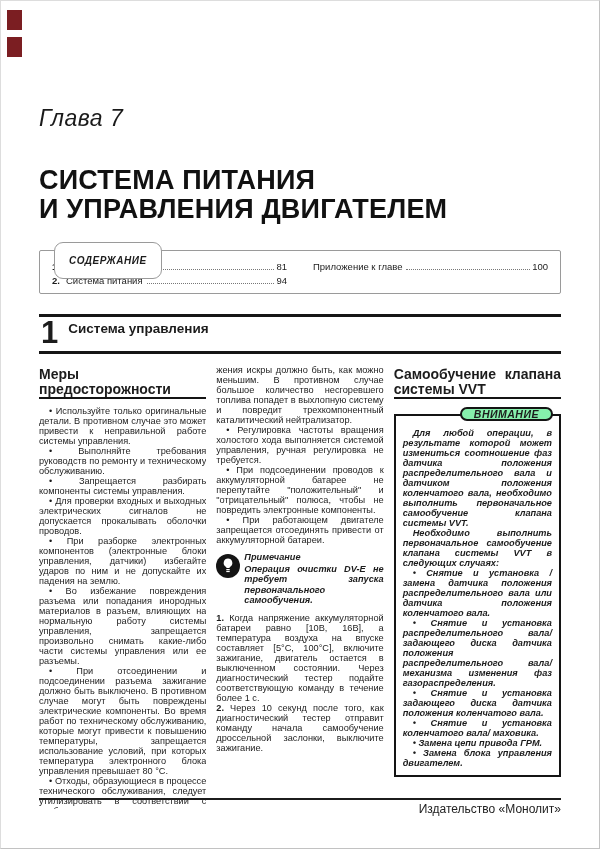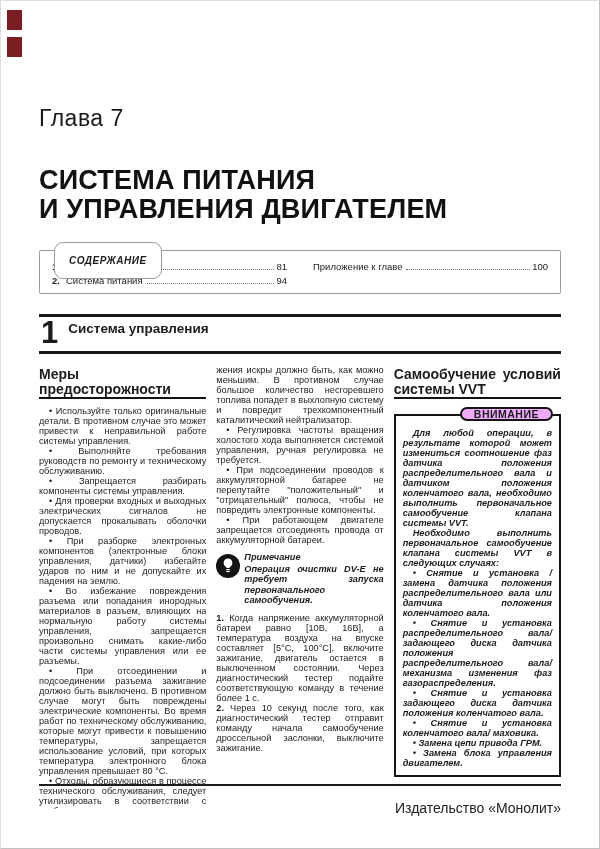--- a/index.html
+++ b/index.html
@@ -7,21 +7,21 @@
     width:600px;height:849px;position:relative;
     font-family:"Liberation Sans", sans-serif;color:#1c1c1c;
     -webkit-font-smoothing:antialiased;
   }
   .sheet{position:absolute;inset:0;border:1px solid #ddd;border-right-color:#c2c2c2;border-bottom-color:#c2c2c2;box-sizing:border-box;background:#fff;}
   .edge-tab{position:absolute;left:6px;width:15px;height:20px;background:#7b1e22;}
   .edge-tab.t1{top:9px;}
   .edge-tab.t2{top:36px;}
   .content{position:absolute;left:38px;right:38px;top:0;}
 
-  .chapter{margin-top:104px;font-size:23px;font-weight:400;color:#1a1a1a;letter-spacing:.5px;}
+  .chapter{margin-top:104px;font-size:23px;font-weight:400;color:#1a1a1a;letter-spacing:.5px;font-style:italic;}
   .title{margin-top:34px;font-size:27px;font-weight:900;line-height:1.08;letter-spacing:.2px;color:#111;}
 
   .toc-box{position:relative;margin-top:26px;border:1px solid #9a9a9a;border-radius:2px;padding:10px 12px 7px;box-sizing:border-box;}
   .toc-tab{position:absolute;top:-9px;left:14px;background:#fff;border:1px solid #9a9a9a;border-radius:9px;padding:12px 14px;font-size:10px;font-weight:700;font-style:italic;letter-spacing:.5px;}
   .toc-cols{display:flex;gap:26px;}
   .toc-col{flex:1;display:flex;flex-direction:column;gap:3px;}
   .toc-item{display:flex;align-items:flex-end;font-size:9.5px;line-height:11px;}
   .toc-num{font-weight:700;width:14px;flex:0 0 auto;}
   .toc-label{flex:0 0 auto;padding-right:2px;}
   .toc-dots{flex:1;border-bottom:1.5px dotted #777;margin:0 2px 2px 2px;min-width:8px;}
@@ -39,26 +39,26 @@
   .col-heading{font-size:14px;line-height:15px;font-weight:800;border-bottom:2.5px solid #141414;margin:2px 0 7px;}
   .col-heading2{font-size:14px;line-height:15.5px;font-weight:800;margin:10px 0 5px;}
   .note{display:flex;gap:4px;margin:7px 0 7px;font-style:italic;font-weight:bold;}
   .note-icon{flex:0 0 auto;width:24px;height:24px;margin-top:2px;}
   .note-body{font-size:9.2px;line-height:10.5px;text-align:justify;}
   .note-label{font-style:italic;margin-bottom:1px;}
   .step{margin:0;}
   .step .num{font-weight:800;}
 
   .warning-box{position:relative;border:2px solid #141414;margin-top:15px;padding:12px 7px 7px;box-sizing:border-box;}
-  .warning-tab{position:absolute;top:-9px;right:6px;background:#f0abfc;border:2px solid #141414;border-radius:9px;padding:0 12px;font-size:10.5px;font-weight:800;letter-spacing:.5px;}
+  .warning-tab{position:absolute;top:-9px;right:6px;background:#86efac;border:2px solid #141414;border-radius:9px;padding:0 12px;font-size:10.5px;font-weight:800;font-style:italic;letter-spacing:.5px;}
   .warning-text{font-size:9.2px;line-height:10px;font-weight:700;font-style:italic;text-align:justify;}
   .warning-text p{margin:0;}
   .warning-text .para{text-indent:10px;}
 
-  .footer{position:absolute;left:38px;right:38px;bottom:32px;border-top:2px solid #1c1c1c;padding-top:14px;text-align:right;font-size:14px;color:#222;}
+  .footer{position:absolute;left:38px;right:38px;bottom:32px;border-top:2px solid #1c1c1c;padding-top:2px;text-align:right;font-size:12px;color:#222;}
 </style>
 </head>
 <body>
 
 <div class="sheet">
   <div class="edge-tab t1"></div>
   <div class="edge-tab t2"></div>
 
   <div class="content">
 
@@ -113,40 +113,40 @@
         <p class="para">• Во избежание повреждения разъема или попадания инородных материалов в разъем, влияющих на нормальную работу системы управления, запрещается произвольно снимать какие-либо части системы управления или ее разъемы.</p>
         <p class="para">• При отсоединении и подсоединении разъема зажигание должно быть выключено. В противном случае могут быть повреждены электрические компоненты. Во время работ по техническому обслуживанию, которые могут привести к повышению температуры, запрещается использование условий, при которых температура электронного блока управления превышает 80 °С.</p>
         <p class="para">• Отходы, образующиеся в процессе технического обслуживания, следует утилизировать в соответствии с требованиями местного законодательства.</p>
 
       </div>
 
       <div class="col body-text">
         <p>жения искры должно быть, как можно меньшим. В противном случае большое количество несгоревшего топлива попадет в выхлопную систему и повредит трехкомпонентный каталитический нейтрализатор.</p>
         <p class="para">• Регулировка частоты вращения холостого хода выполняется системой управления, ручная регулировка не требуется.</p>
         <p class="para">• При подсоединении проводов к аккумуляторной батарее не перепутайте "положительный" и "отрицательный" полюса, чтобы не повредить электронные компоненты.</p>
-        <p class="para">• При работающем двигателе запрещается отсоединять провода от аккумуляторной батареи.</p>
+        <p class="para">• При работающем двигателе запрещается отсоединять привести от аккумуляторной батареи.</p>
         <div class="note">
           <svg class="note-icon" viewBox="0 0 24 24">
             <circle cx="12" cy="12" r="12" fill="#141414"></circle>
             <path d="M12 4.6a4.4 4.4 0 0 0-2.3 8.1c.5.3.8.9.8 1.4h3c0-.5.3-1.1.8-1.4A4.4 4.4 0 0 0 12 4.6z" fill="#fff"></path>
             <rect x="10.3" y="15" width="3.4" height="1.2" fill="#fff"></rect>
             <rect x="10.3" y="16.9" width="3.4" height="1.2" fill="#fff"></rect>
           </svg>
           <div class="note-body">
             <div class="note-label">Примечание</div>
             <div>Операция очистки DV-E не требует запуска первоначального самообучения.</div>
           </div>
         </div>
         <p class="step"><span class="num">1.</span> <span>Когда напряжение аккумуляторной батареи равно [10В, 16В], а температура воздуха на впуске составляет [5°С, 100°С], включите зажигание, двигатель остается в выключенном состоянии. Через диагностический тестер подайте соответствующую команду в течение более 1 с.</span></p>
         <p class="step"><span class="num">2.</span> <span>Через 10 секунд после того, как диагностический тестер отправит команду начала самообучение дроссельной заслонки, выключите зажигание.</span></p>
 
       </div>
 
       <div class="col body-text">
-        <div class="col-heading">Самообучение условий системы VVT</div>
+        <div class="col-heading">Самообучение клапана системы VVT</div>
         <div class="warning-box">
           <div class="warning-tab">ВНИМАНИЕ</div>
           <div class="warning-text">
             <p class="para">Для любой операции, в результате которой может измениться соотношение фаз датчика положения распределительного вала и датчиком положения коленчатого вала, необходимо выполнить первоначальное самообучение клапана системы VVT.</p>
             <p class="para">Необходимо выполнить первоначальное самообучение клапана системы VVT в следующих случаях:</p>
             <p class="para">• Снятие и установка / замена датчика положения распределительного вала или датчика положения коленчатого вала.</p>
             <p class="para">• Снятие и установка распределительного вала/ задающего диска датчика положения распределительного вала/ механизма изменения фаз газораспределения.</p>
             <p class="para">• Снятие и установка задающего диска датчика положения коленчатого вала.</p>
             <p class="para">• Снятие и установка коленчатого вала/ маховика.</p>
             <p class="para">• Замена цепи привода ГРМ.</p>

